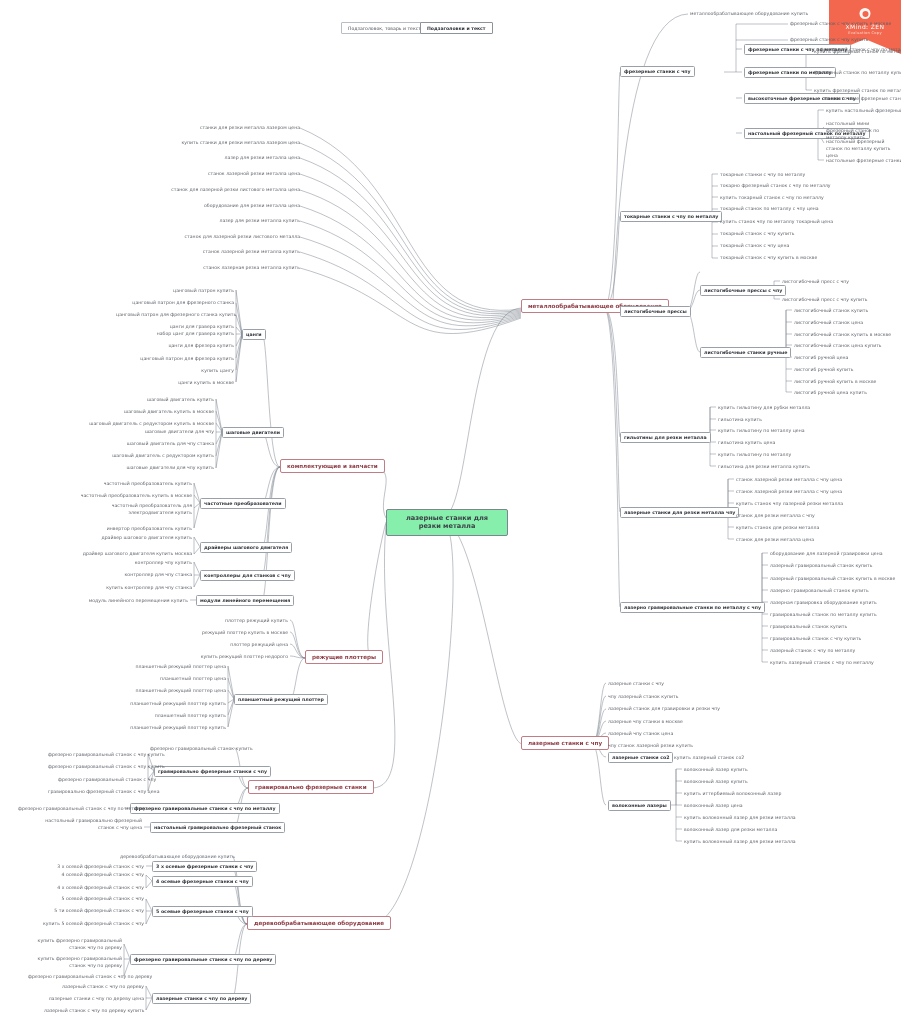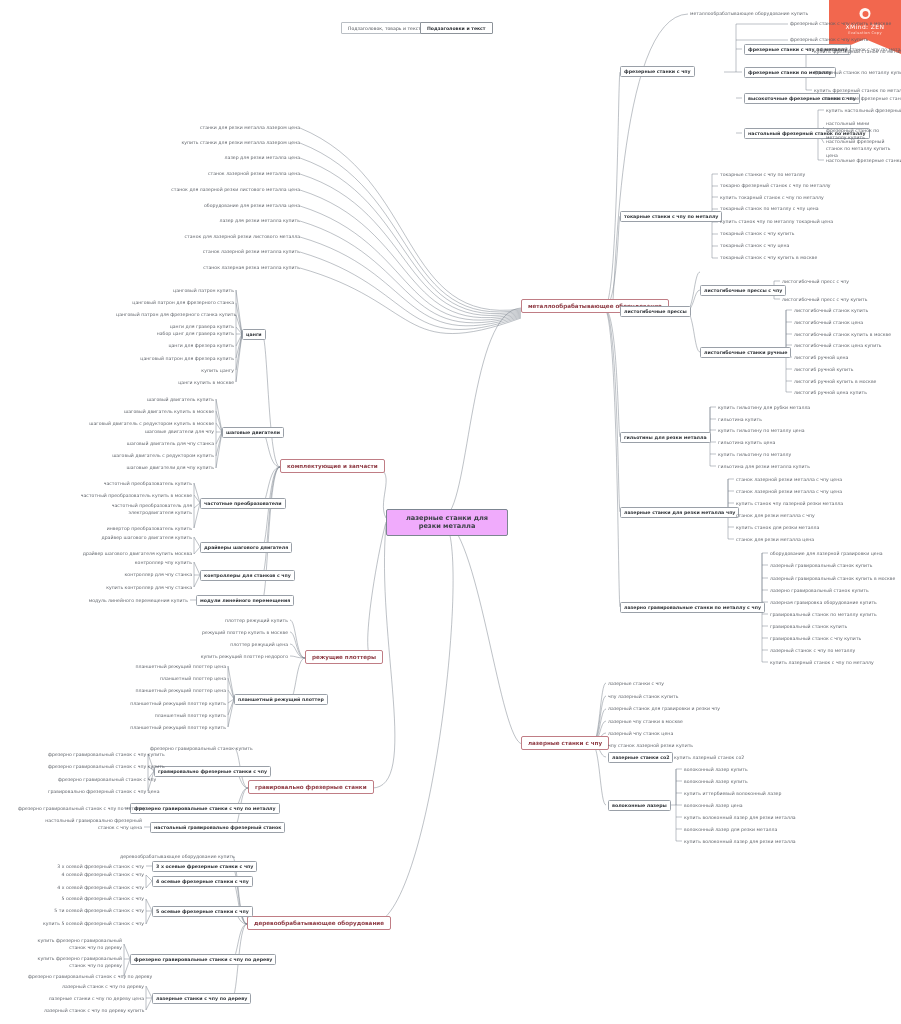--- a/index.html
+++ b/index.html
@@ -23,21 +23,21 @@
     background:#fff;padding:1.6px 3px;
   }
   .lvl1{
     font-size:5.6px;font-weight:bold;color:#8e3b44;
     border:1px solid #c07d85;border-radius:2px;
     background:#fff;padding:3px 6px;
   }
   .root{
     font-size:6.6px;font-weight:bold;color:#3d4248;
     border:1px solid #7c8591;border-radius:2px;
-    background:#f0abfc;padding:5px 7px;text-align:center;
+    background:#86efac;padding:5px 7px;text-align:center;
     white-space:normal;width:106px;
   }
   
   .ra{text-align:right;}
 
   
   .chip{
     position:absolute;font-size:4.6px;color:#4a4e54;
     border:0.6px solid #b9bec4;background:#fff;
     padding:2.6px 6px;border-radius:1px;

